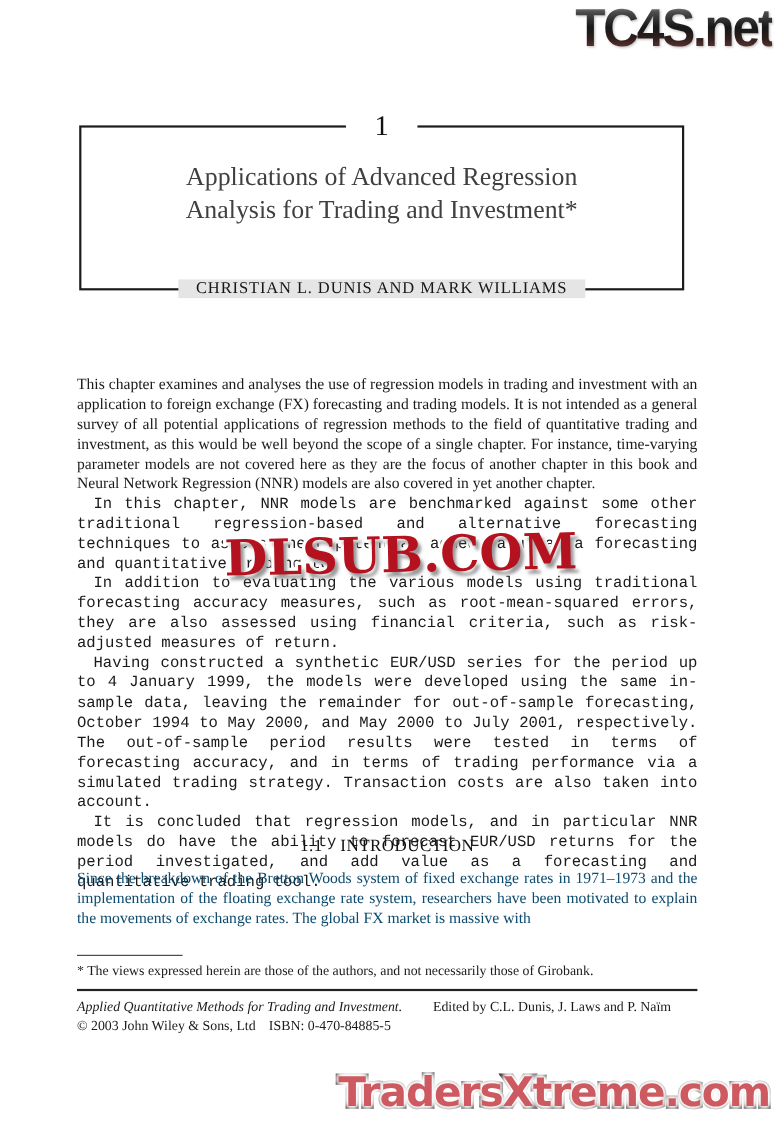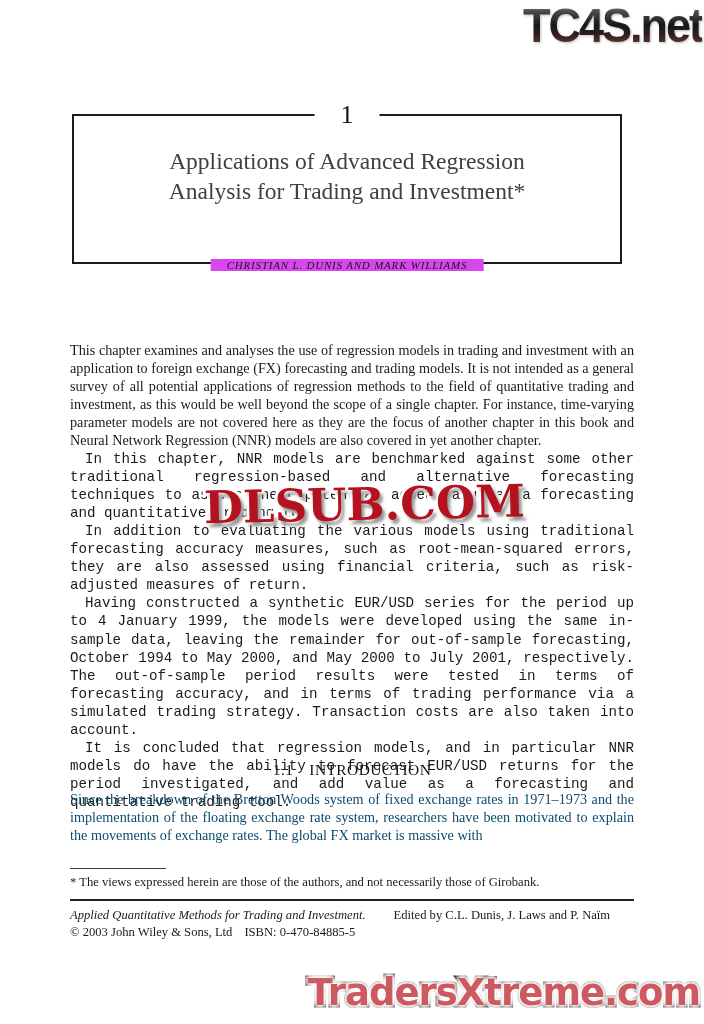--- a/index.html
+++ b/index.html
@@ -27,22 +27,22 @@
     position:absolute;top:-18px;left:50%;transform:translateX(-50%);
     background:#fff;padding:0 26px;font-size:26px;line-height:34px;color:#111;
   }
   .box-title{
     margin-top:30px;text-align:center;
     font-size:23.5px;line-height:30px;color:#404040;
   }
   .box-title sup{font-size:23.5px;vertical-align:baseline;}
   .box-authors{
     position:absolute;bottom:-9px;left:50%;transform:translateX(-50%);
-    background:#d946ef;padding:0 16px;white-space:nowrap;
-    font-size:11px;letter-spacing:0.8px;color:#161616;font-style:italic;
+    background:#e5e5e5;padding:0 16px;white-space:nowrap;
+    font-size:15px;letter-spacing:0.8px;color:#161616;
   }
   
   .abstract-heading{
     position:absolute;left:70px;top:316px;width:564px;text-align:center;
     font-weight:700;font-size:15.5px;letter-spacing:0.6px;color:#111;
   }
   .section-heading{
     position:absolute;left:70px;top:761px;width:564px;text-align:center;
     font-weight:400;font-size:15.5px;letter-spacing:0.4px;color:#111;
   }

